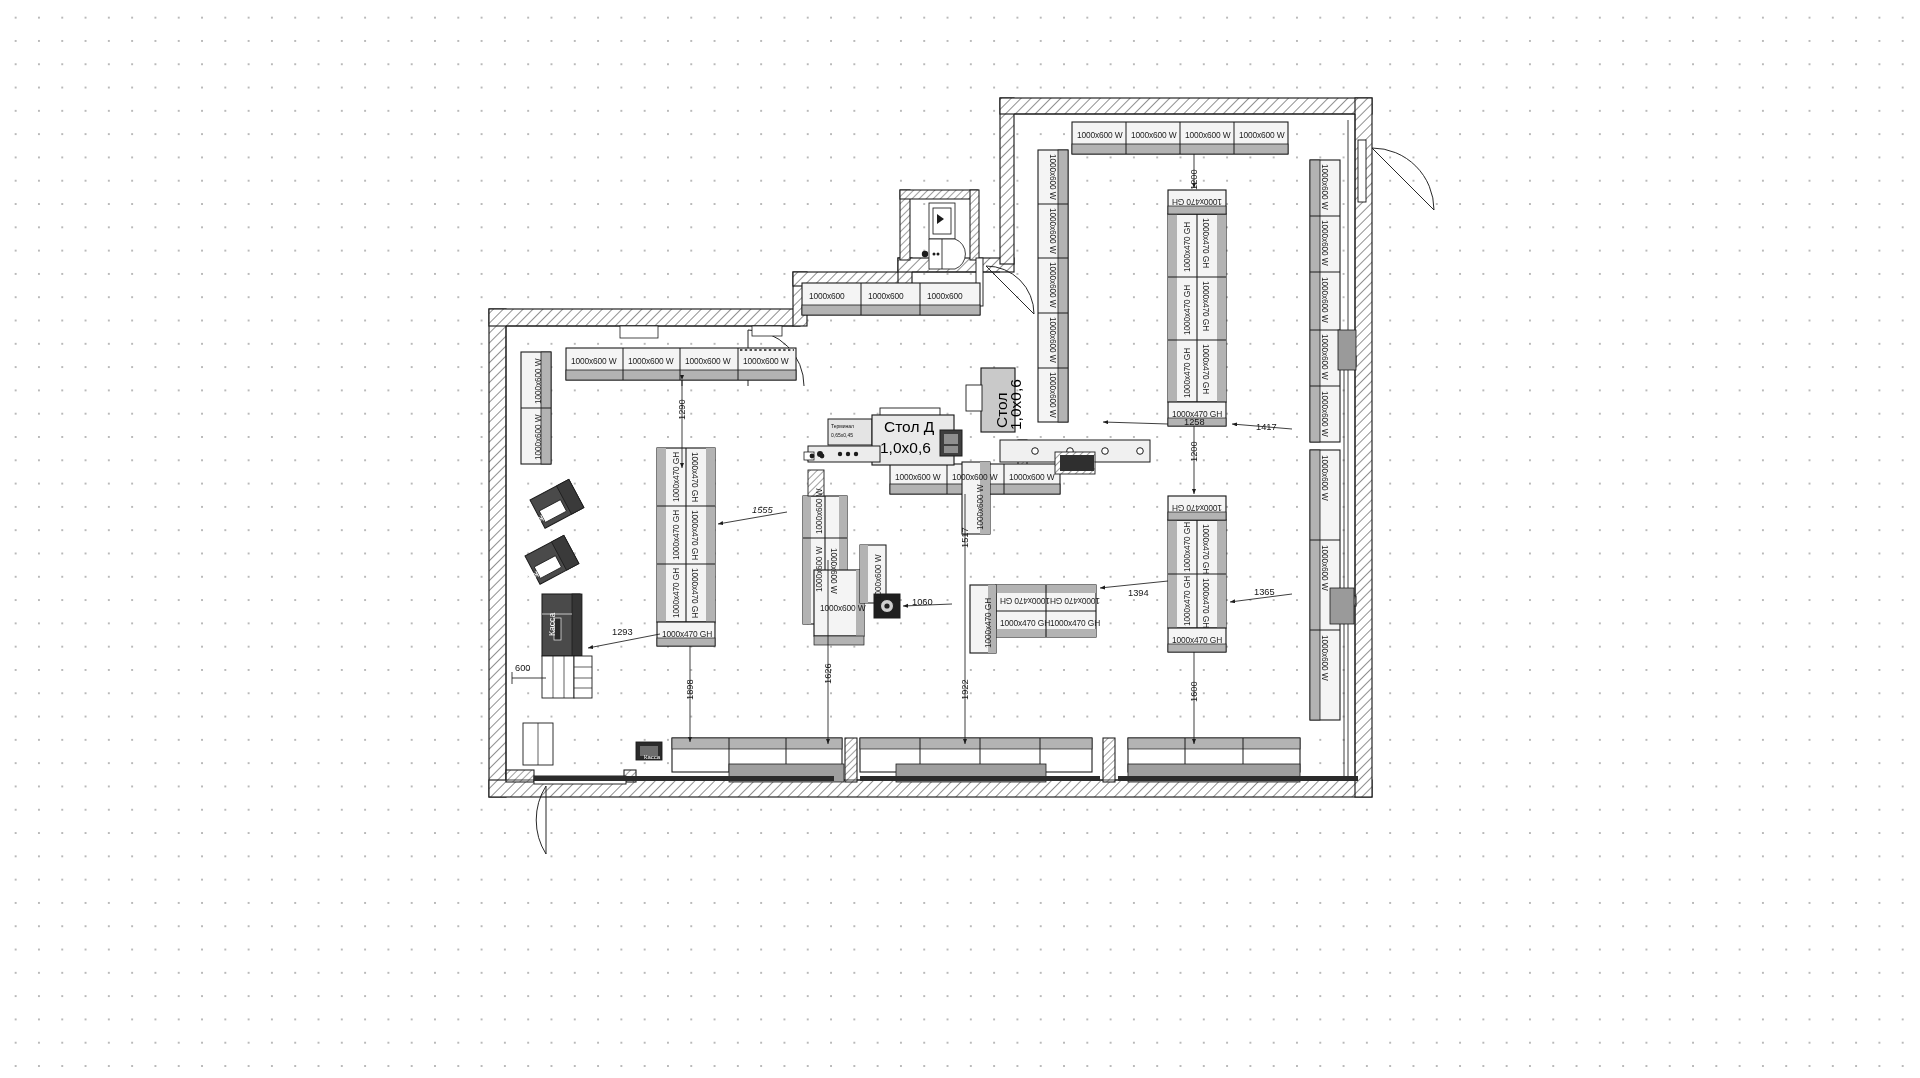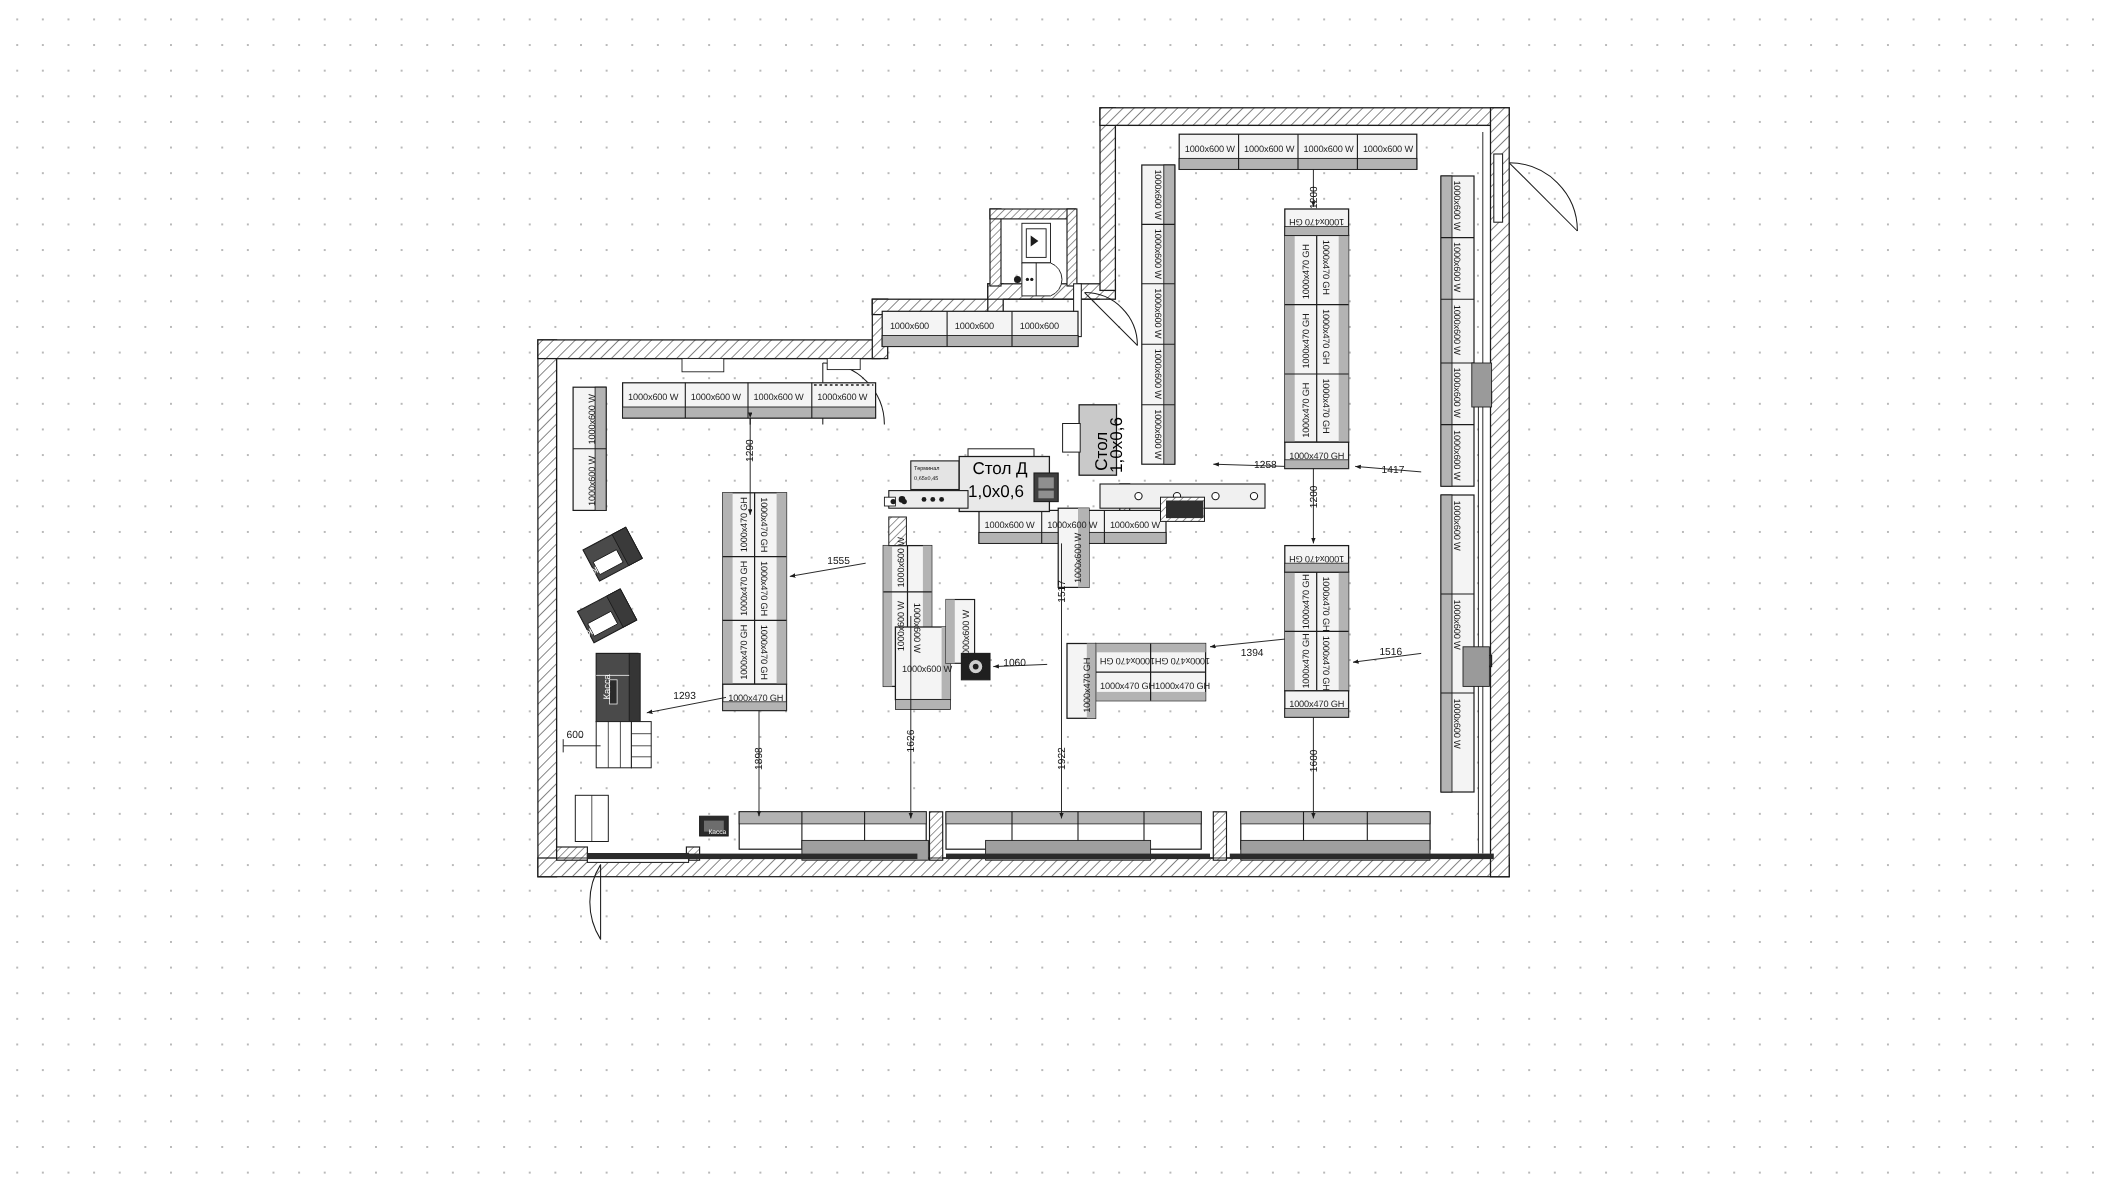--- a/index.html
+++ b/index.html
@@ -538,29 +538,29 @@
 
 <div class="lbl tiny" style="left:831px;top:424px;">Терминал</div>
 <div class="lbl tiny" style="left:831px;top:433px;">0,65x0,45</div>
 
 <div class="lbl kassa" style="left:548px;top:636px;transform-origin:0 0;transform:rotate(-90deg);">Касса</div>
 <div class="lbl kassa" style="left:545px;top:521px;transform-origin:0 0;transform:rotate(152deg);">Касса</div>
 <div class="lbl kassa" style="left:540px;top:577px;transform-origin:0 0;transform:rotate(152deg);">Касса</div>
 <div class="lbl kassa" style="left:644px;top:754px;font-size:6px;">Касса</div>
 
 <div class="lbl dim rot90" style="left:678px;top:420px;">1290</div>
-<div class="lbl dim" style="left:752px;top:506px;">1555</div>
+<div class="lbl dim" style="left:752px;top:506px;font-style:italic;">1555</div>
 <div class="lbl dim" style="left:612px;top:628px;">1293</div>
 <div class="lbl dim" style="left:515px;top:664px;">600</div>
 <div class="lbl dim rot90" style="left:686px;top:700px;">1898</div>
 <div class="lbl dim rot90" style="left:824px;top:684px;">1626</div>
 <div class="lbl dim rot90" style="left:961px;top:700px;">1922</div>
 <div class="lbl dim rot90" style="left:961px;top:548px;">1517</div>
 <div class="lbl dim" style="left:912px;top:598px;">1060</div>
 <div class="lbl dim" style="left:1128px;top:589px;">1394</div>
-<div class="lbl dim" style="left:1254px;top:588px;">1516</div>
-<div class="lbl dim" style="left:1140px;top:418px;">1258</div>
+<div class="lbl dim" style="left:1254px;top:588px;">1365</div>
+<div class="lbl dim" style="left:1184px;top:418px;">1258</div>
 <div class="lbl dim" style="left:1256px;top:423px;">1417</div>
 <div class="lbl dim rot90" style="left:1190px;top:190px;">1200</div>
 <div class="lbl dim rot90" style="left:1190px;top:462px;">1200</div>
 <div class="lbl dim rot90" style="left:1190px;top:702px;">1600</div>
 
 </div>
 
 </body></html>

